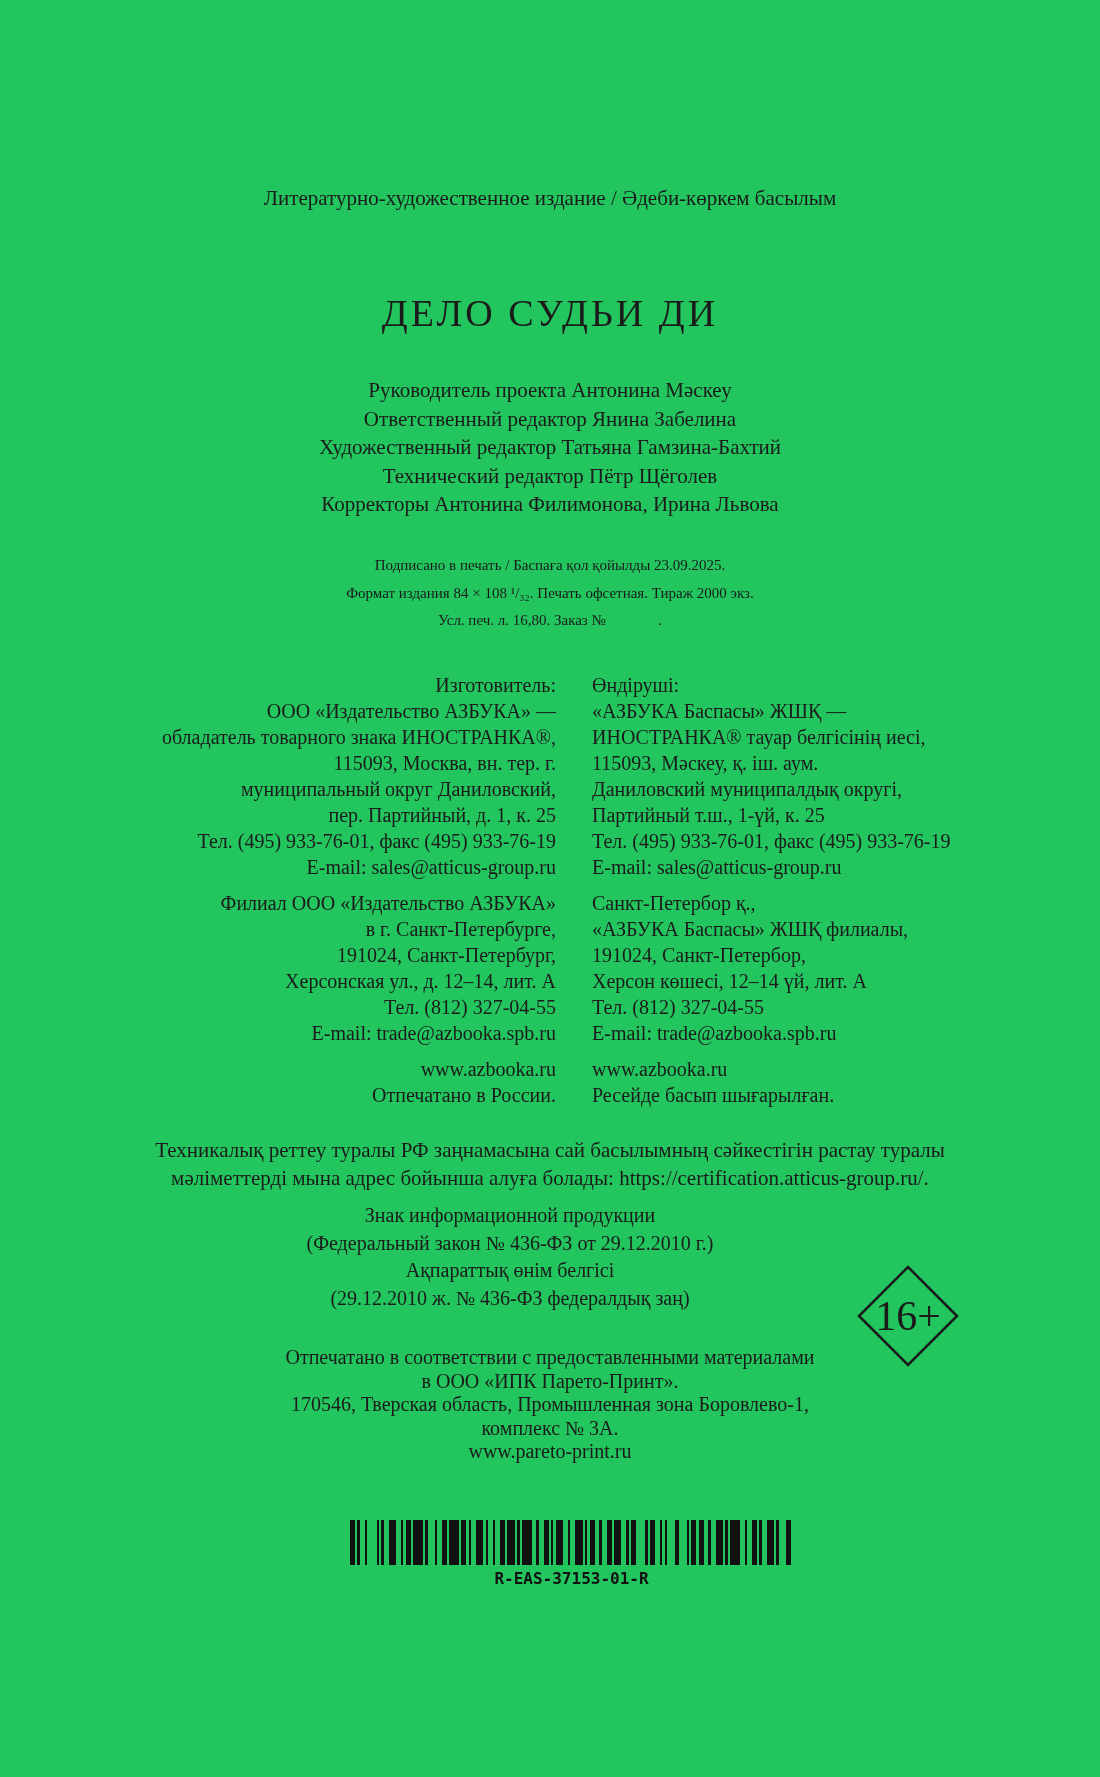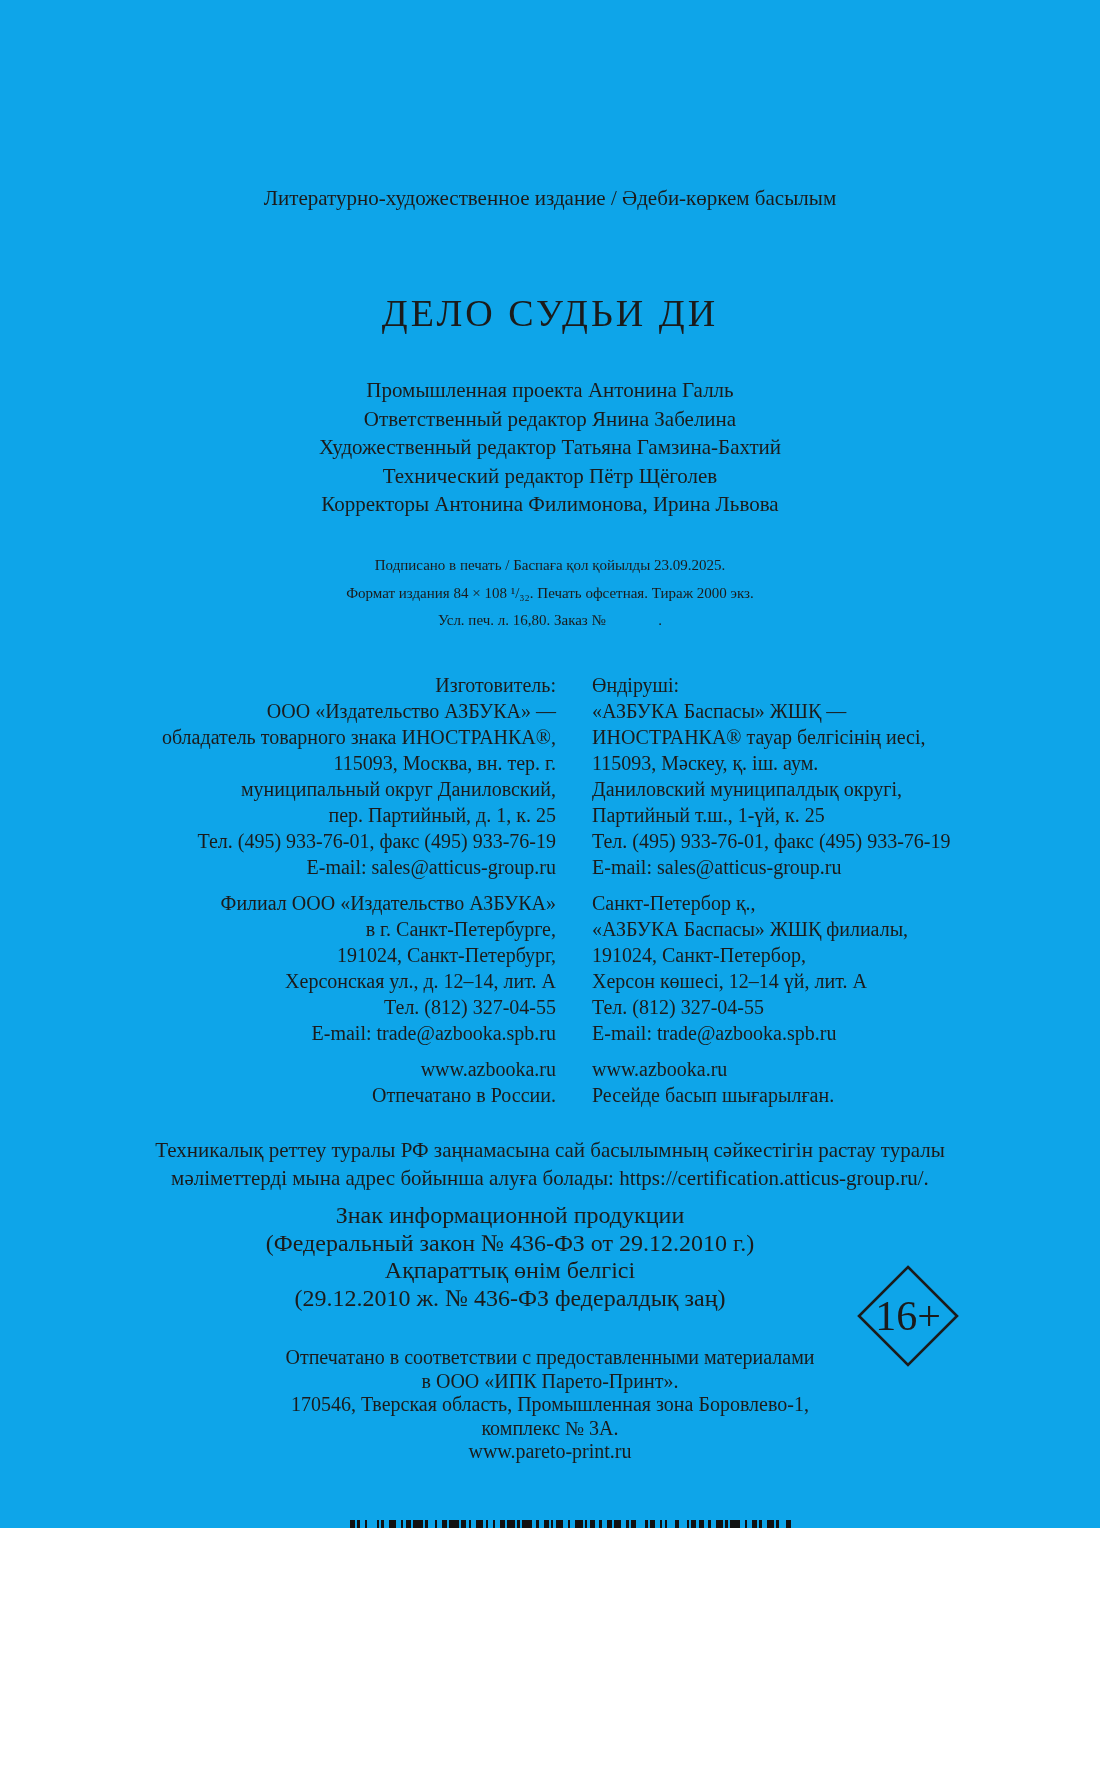--- a/index.html
+++ b/index.html
@@ -1,39 +1,39 @@
 <!DOCTYPE html>
 <html><head>
 <meta charset="utf-8">
 <style>
   html,body{margin:0;padding:0;background:#ffffff;}
   .page{
     position:relative;
     width:1100px;
-    height:1528px;
-    background:#0ea5e9;
+    height:1777px;
+    background:#22c55e;
     font-family:"Liberation Serif", serif;
     color:#1b1b1b;
     overflow:hidden;
   }
   .abs{position:absolute;left:0;width:1100px;text-align:center;}
   #header{top:186px;font-size:21px;}
   #author{top:252px;font-size:24px;letter-spacing:3px;}
   #title{top:291px;font-size:38px;letter-spacing:3px;}
   #credits{top:376px;font-size:21px;line-height:28.5px;}
   #printinfo{top:552px;font-size:15px;line-height:27.5px;}
   #columns{
     top:672px;display:flex;flex-direction:row;align-items:flex-start;
     font-size:20px;line-height:26px;text-align:left;
   }
   .col-left{width:556px;text-align:right;}
   .col-right{margin-left:36px;width:500px;text-align:left;}
   .col-group{margin-bottom:10px;}
   #cert{top:1136px;font-size:21px;line-height:28px;}
-  #infoblock{top:1202px;width:1020px;font-size:24px;line-height:27.5px;}
+  #infoblock{top:1202px;width:1020px;font-size:20px;line-height:27.5px;}
   #diamond{
     position:absolute;left:856px;top:1264px;width:104px;height:104px;
   }
   #diamond .rating-label{
     position:absolute;left:0;top:0;width:104px;height:104px;
     display:flex;align-items:center;justify-content:center;
     font-size:42px;line-height:104px;
   }
   #printer{top:1346px;font-size:20px;line-height:23.5px;}
   #barcode{
@@ -59,21 +59,21 @@
 <body>
 
 <div class="page">
 
   <div class="abs" id="header">Литературно-художественное издание / Әдеби-көркем басылым</div>
 
 
   <div class="abs" id="title">ДЕЛО СУДЬИ ДИ</div>
 
   <div class="abs" id="credits">
-      <div class="line">Промышленная проекта Антонина Галль</div>
+      <div class="line">Руководитель проекта Антонина Мәскеу</div>
       <div class="line">Ответственный редактор Янина Забелина</div>
       <div class="line">Художественный редактор Татьяна Гамзина-Бахтий</div>
       <div class="line">Технический редактор Пётр Щёголев</div>
       <div class="line">Корректоры Антонина Филимонова, Ирина Львова</div>
     </div>
 
   <div class="abs" id="printinfo">
       <div class="line">Подписано в печать / Баспаға қол қойылды 23.09.2025.</div>
       <div class="line">Формат издания 84 × 108 ¹/₃₂. Печать офсетная. Тираж 2000 экз.</div>
       <div class="line">Усл. печ. л. 16,80. Заказ №&nbsp;&nbsp;&nbsp;&nbsp;&nbsp;&nbsp;&nbsp;&nbsp;&nbsp;&nbsp;&nbsp;&nbsp;&nbsp;&nbsp;.</div>

